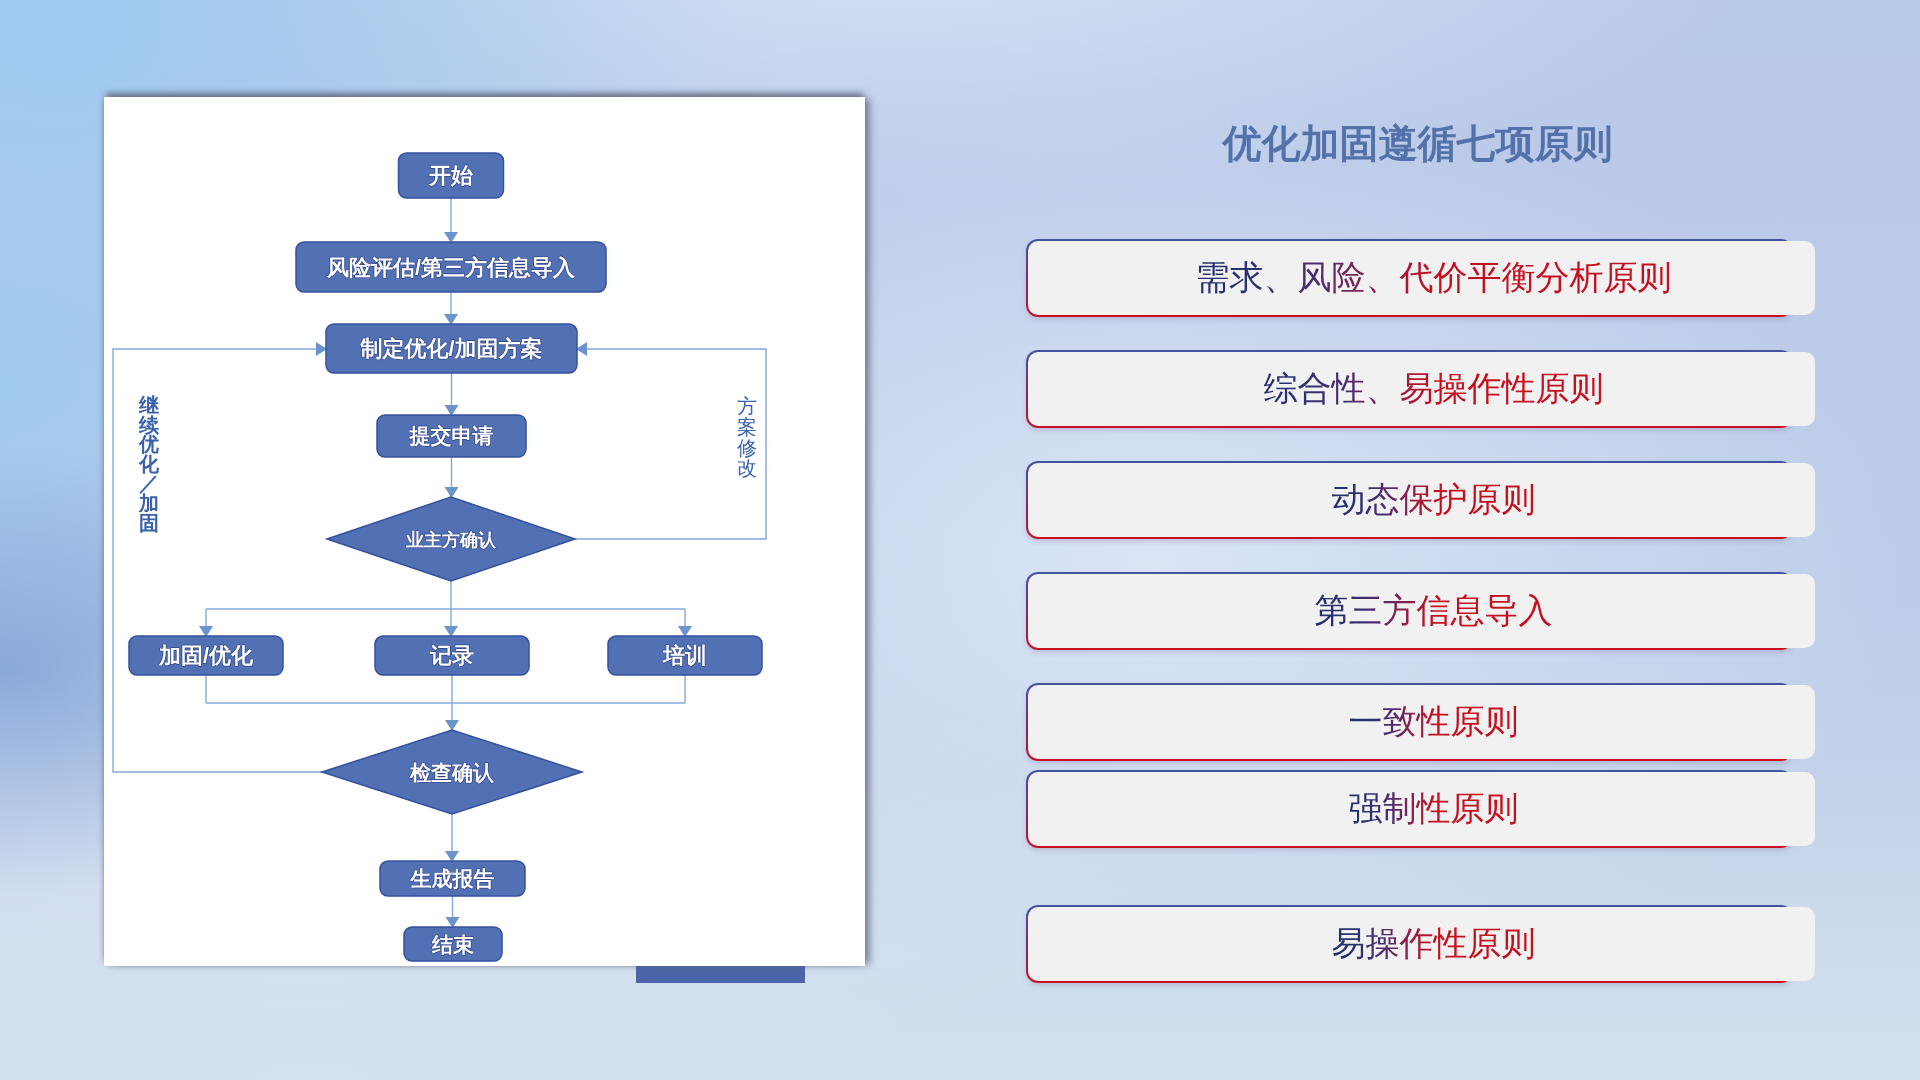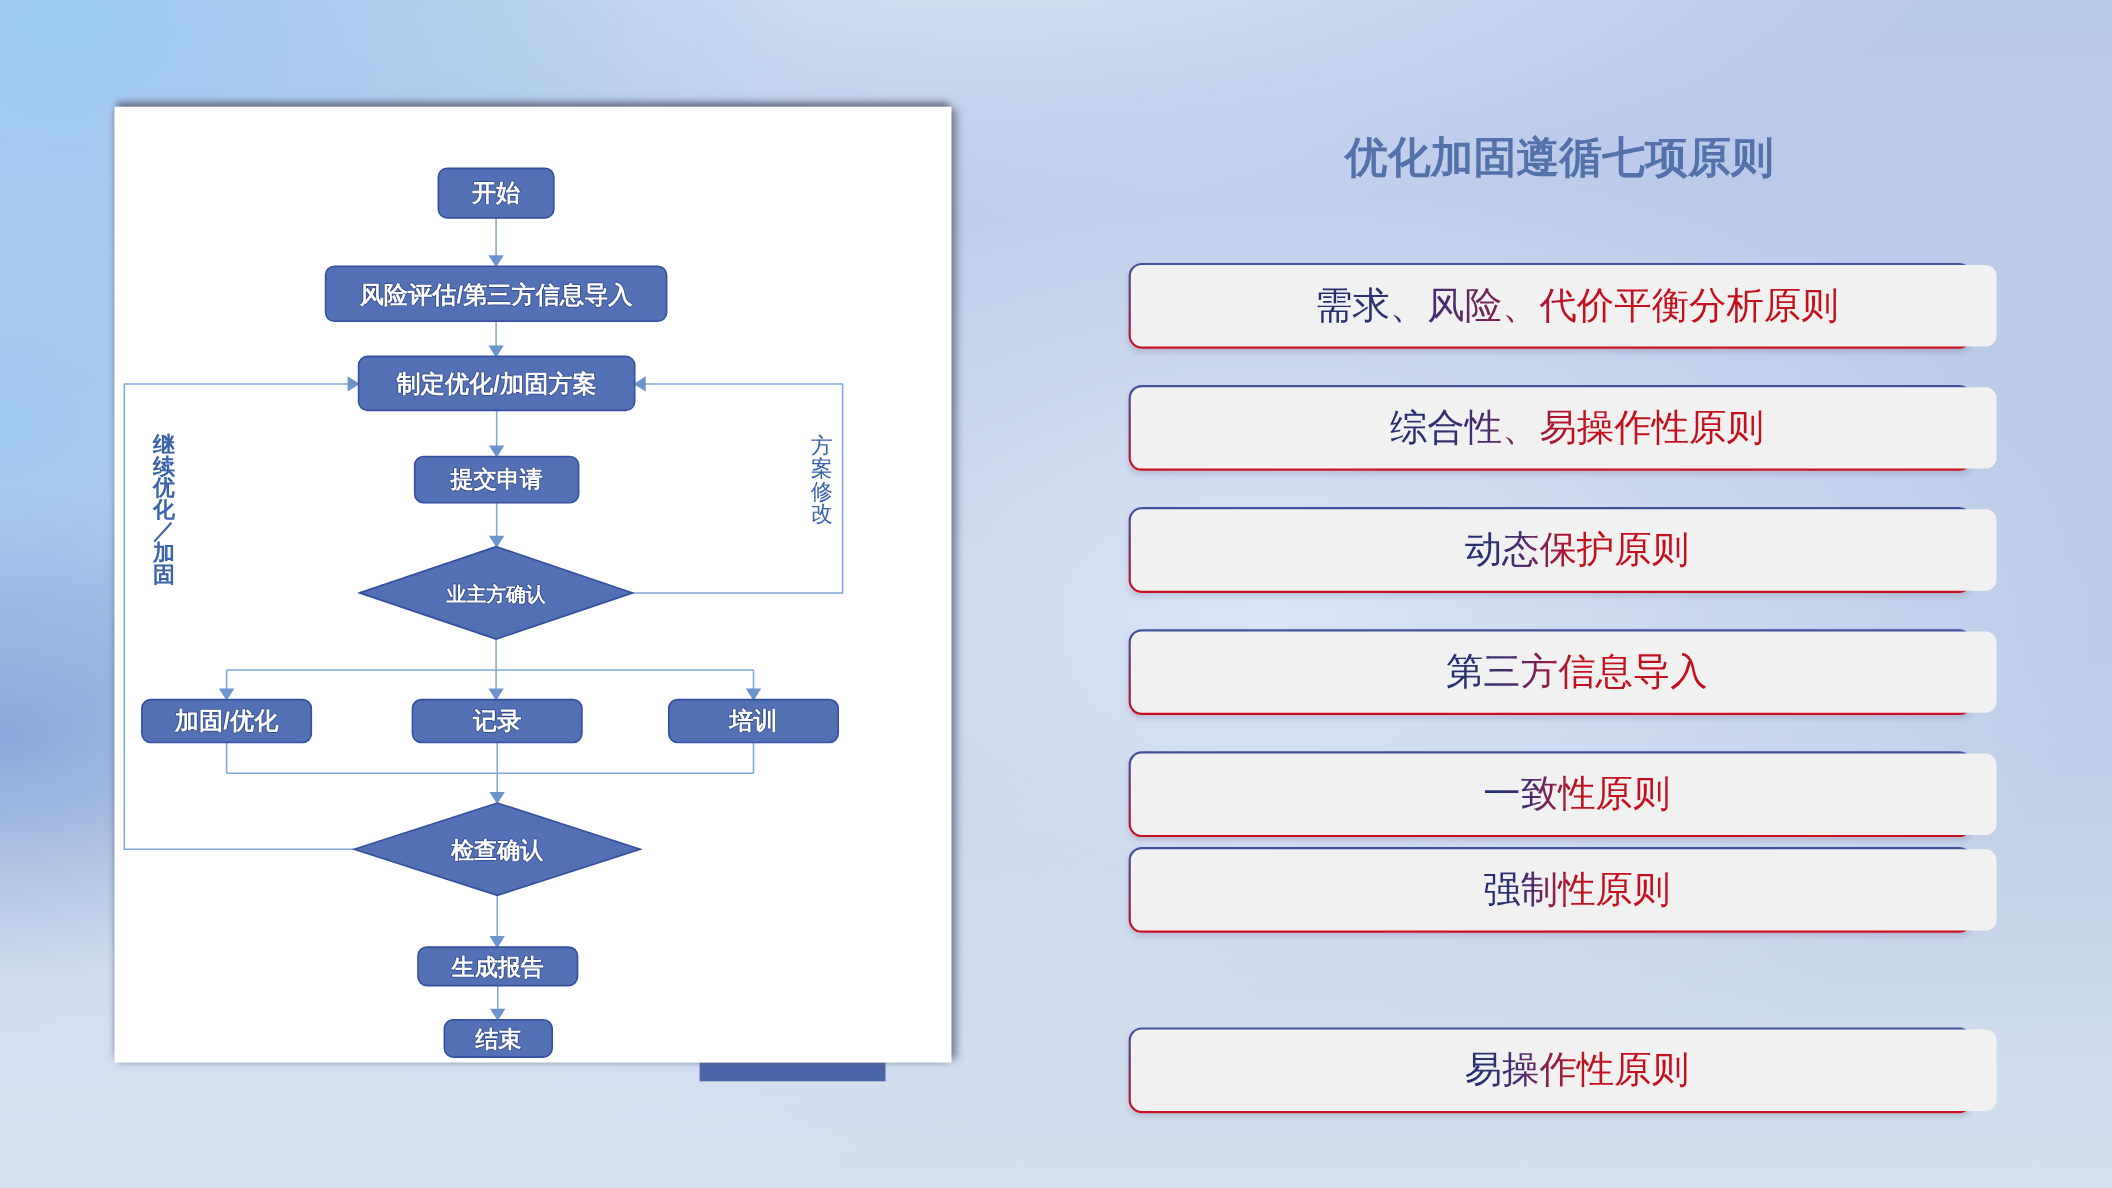--- a/index.html
+++ b/index.html
@@ -119,17 +119,17 @@
 <div class="pb" style="top:683px">
     <div class="pbi">
       <span class="gt">一致性原则</span>
     </div>
   </div>
 <div class="pb" style="top:770px">
     <div class="pbi">
       <span class="gt">强制性原则</span>
     </div>
   </div>
-<div class="pb" style="top:934px">
+<div class="pb" style="top:905px">
     <div class="pbi">
       <span class="gt">易操作性原则</span>
     </div>
   </div>
 
 </body></html>

